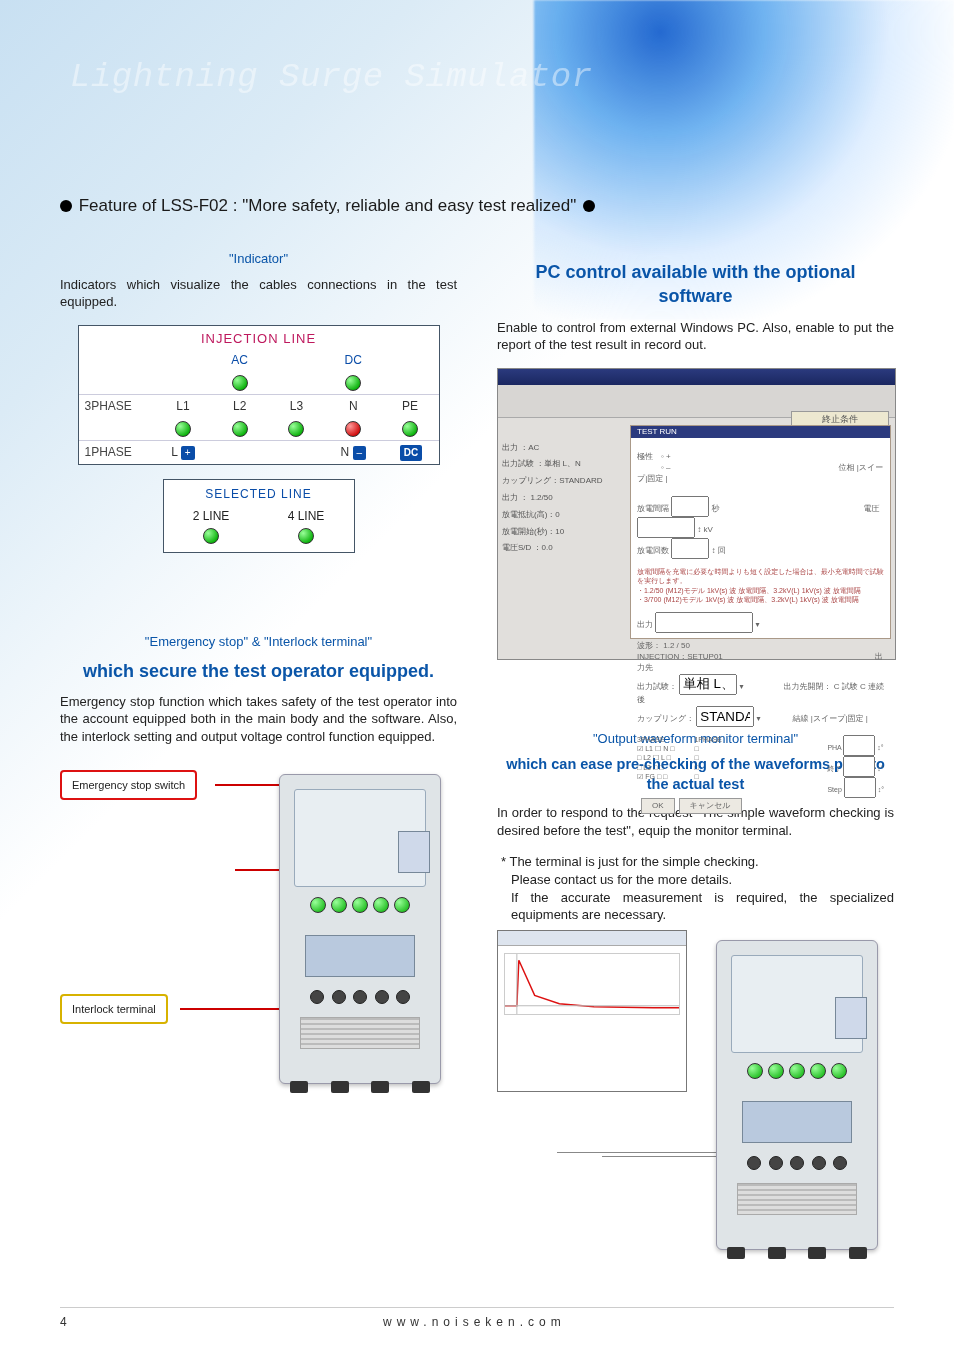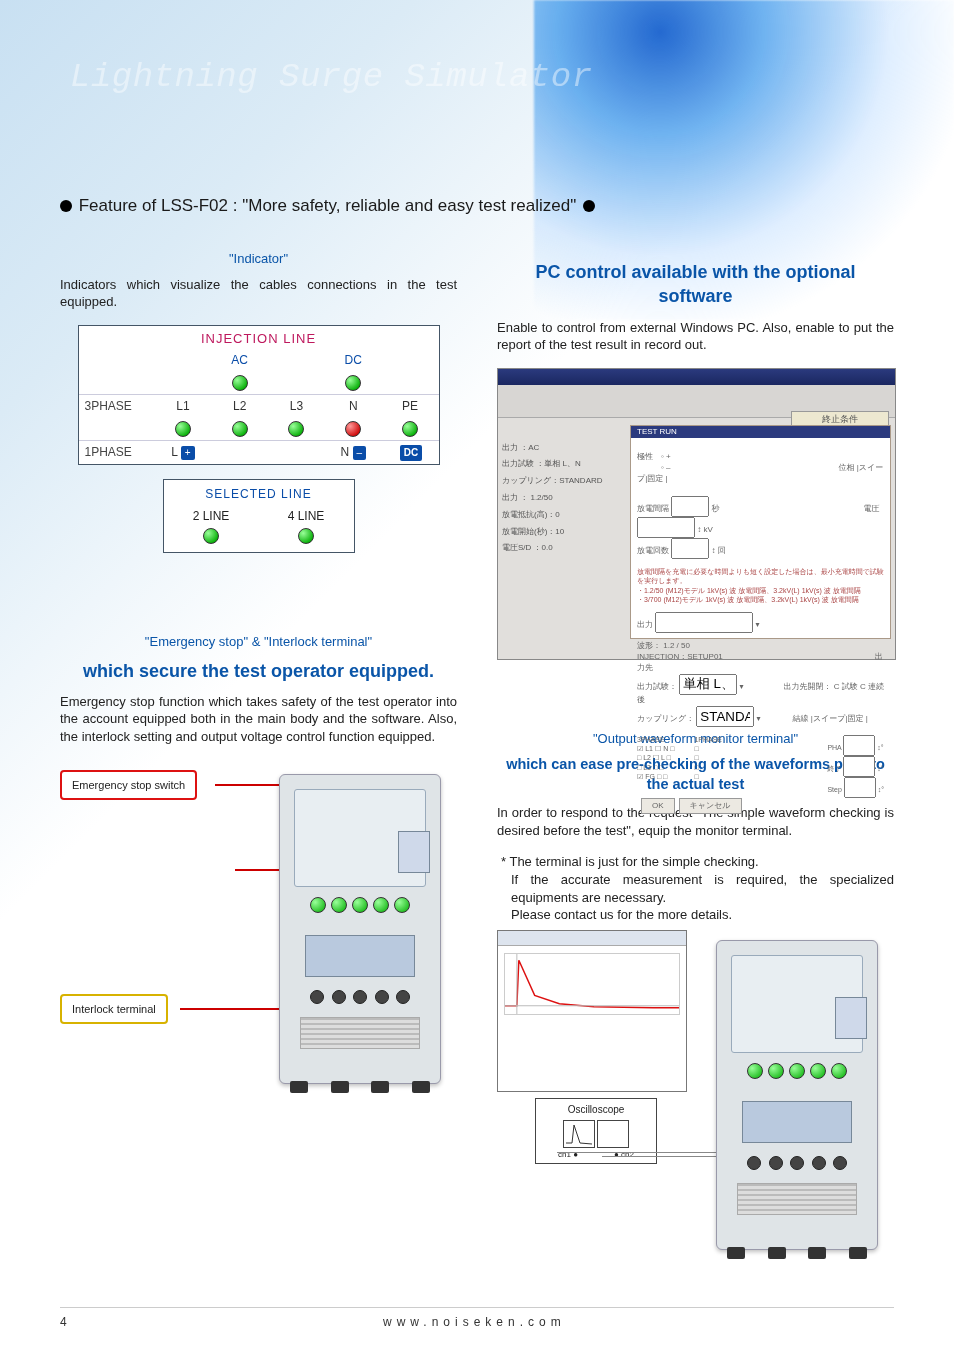--- a/index.html
+++ b/index.html
@@ -226,47 +226,34 @@
             <div style="text-align:left;"><span class="btn">OK</span><span class="btn">キャンセル</span></div>
           </div>
         </div>
       </div>
 
       <div class="block2" style="margin-top:70px">
         <h2>"Output waveform monitor terminal"</h2>
         <h3 class="long">which can ease pre-checking of the waveforms prior to the actual test</h3>
         <div class="bodytext">In order to respond to the request "The simple waveform checking is desired before the test", equip the monitor terminal.</div>
         <div class="note">The terminal is just for the simple checking.</div>
+        <div class="bodytext" style="margin:0 0 0 14px">Please contact us for the more details.</div>
         <div class="bodytext" style="margin:0 0 0 14px">If the accurate measurement is required, the specialized equipments are necessary.</div>
-        <div class="bodytext" style="margin:0 0 0 14px">Please contact us for the more details.</div>
 
         <div class="wrapright">
           <div class="scopepanel">
             <div class="titlebar2"></div>
             <div class="wave">
               <svg viewBox="0 0 176 58" preserveAspectRatio="none">
                 <polyline points="0,50 12,50 14,6 30,40 55,48 90,51 150,52 176,52" fill="none" stroke="#d11" stroke-width="1.5"></polyline>
                 <line x1="0" y1="50" x2="176" y2="50" stroke="#bbb"></line>
                 <line x1="12" y1="0" x2="12" y2="58" stroke="#bbb"></line>
               </svg>
             </div>
           </div>
-          <div class="oscblock">
-            <div class="t">Oscilloscope</div>
-            <div class="mini">
-              <i><svg viewBox="0 0 30 26">
-                    <polyline points="2,22 8,22 10,4 16,22 28,23" fill="none" stroke="#333"></polyline>
-                  </svg></i>
-              <i></i>
-            </div>
-            <div class="chs">
-              <span><span>ch1</span> ●</span>
-              <span>● <span>ch2</span></span>
-            </div>
-          </div>
           <div class="wire" style="top:222px;left:60px;width:180px"></div>
           <div class="wire" style="top:226px;left:105px;width:135px"></div>
           <div class="device">
             <div class="cabinet">
               <div class="panel"></div>
                 <div class="screen"></div>
               <div class="knobrow">
                   <span class="knob"></span>
                   <span class="knob"></span>
                   <span class="knob"></span>

